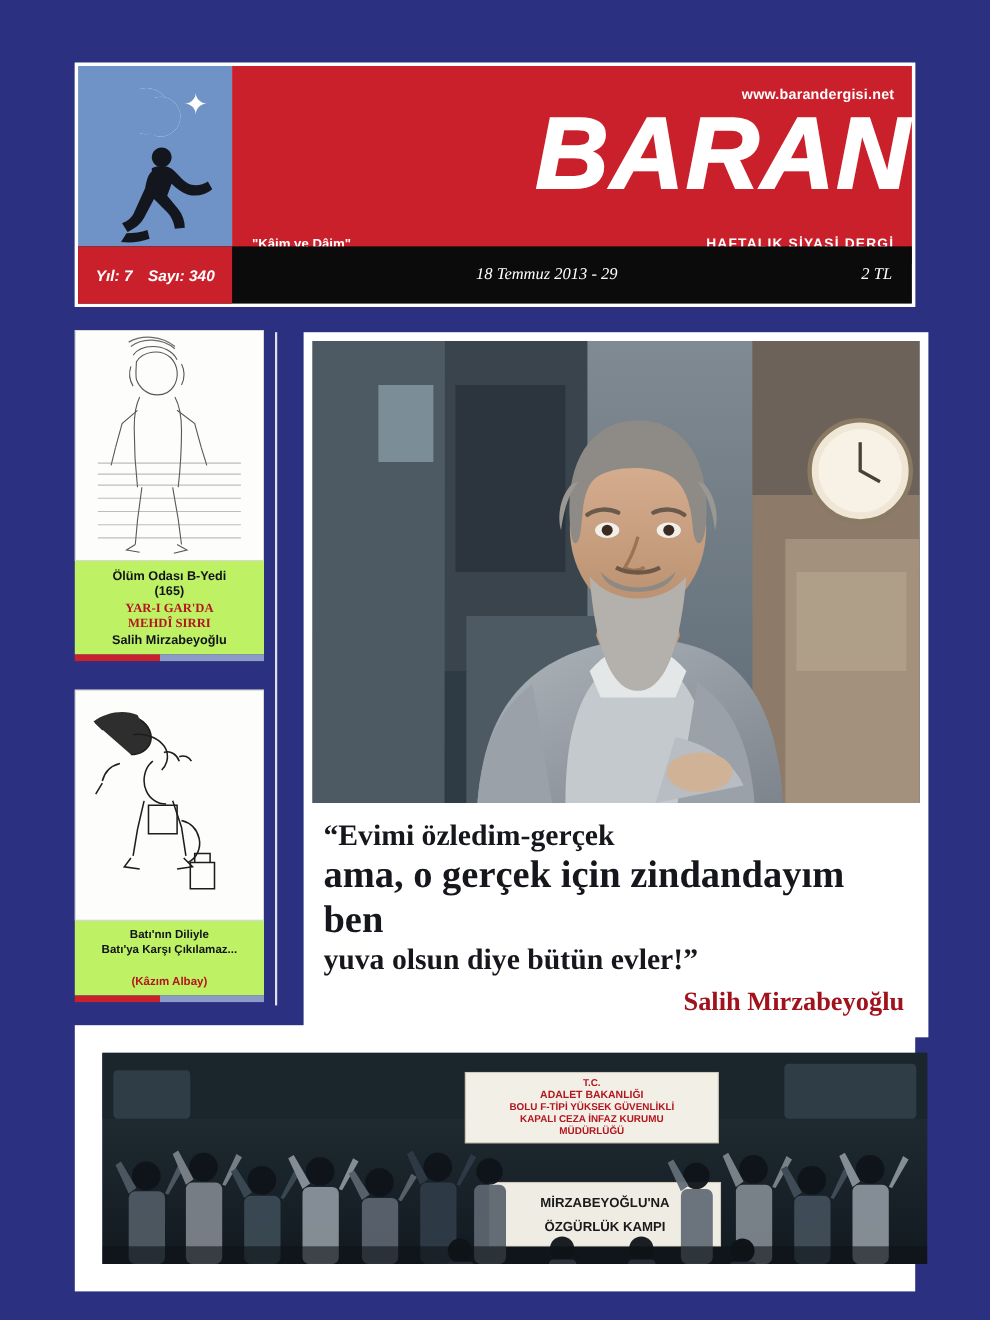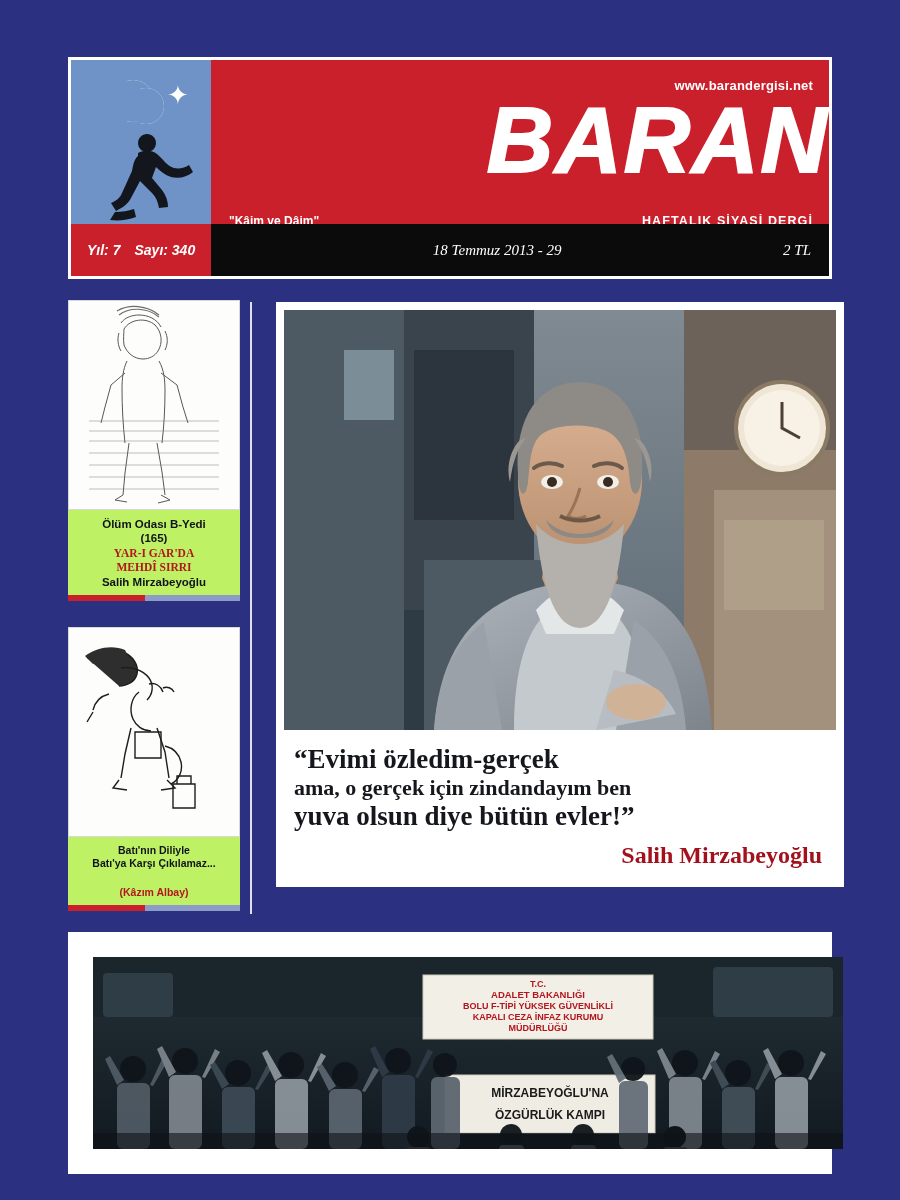--- a/index.html
+++ b/index.html
@@ -250,21 +250,21 @@
   .headline {
     padding: 14px 10px 4px 10px;
   }
   .headline div {
     font-family: "Liberation Serif", serif;
     font-weight: bold;
     color: #15171c;
     line-height: 1.16;
   }
   .hl1 { font-size: 27px; }
-  .hl2 { font-size: 22px; }
+  .hl2 { font-size: 35px; }
   .hl3 { font-size: 27px; }
   .byline {
     text-align: right;
     padding: 6px 14px 10px 0;
     font-family: "Liberation Serif", serif;
     font-weight: bold;
     font-size: 24px;
     color: #a1121c;
   }
 

